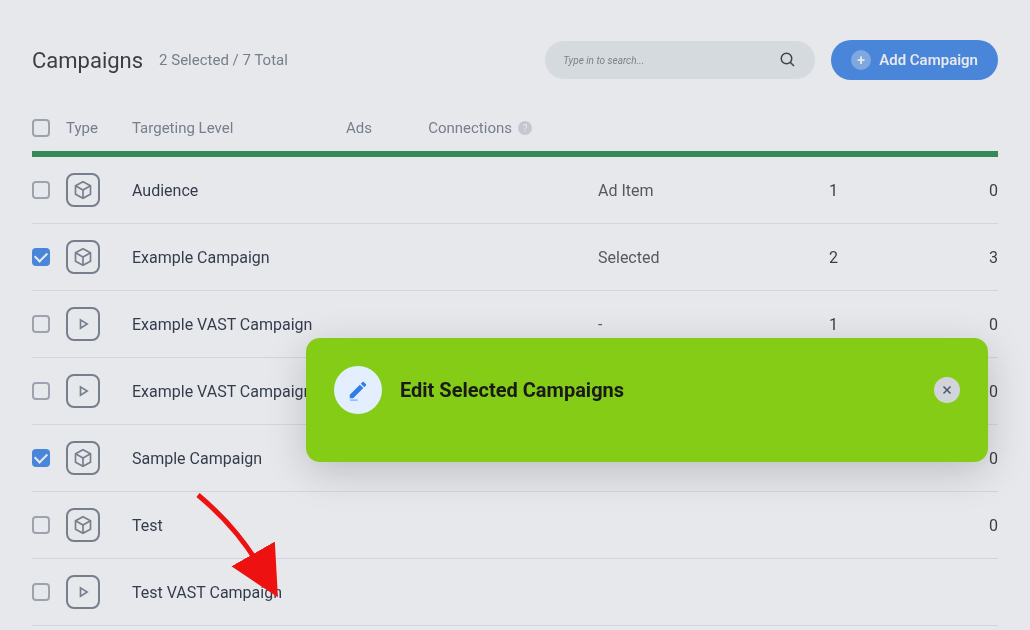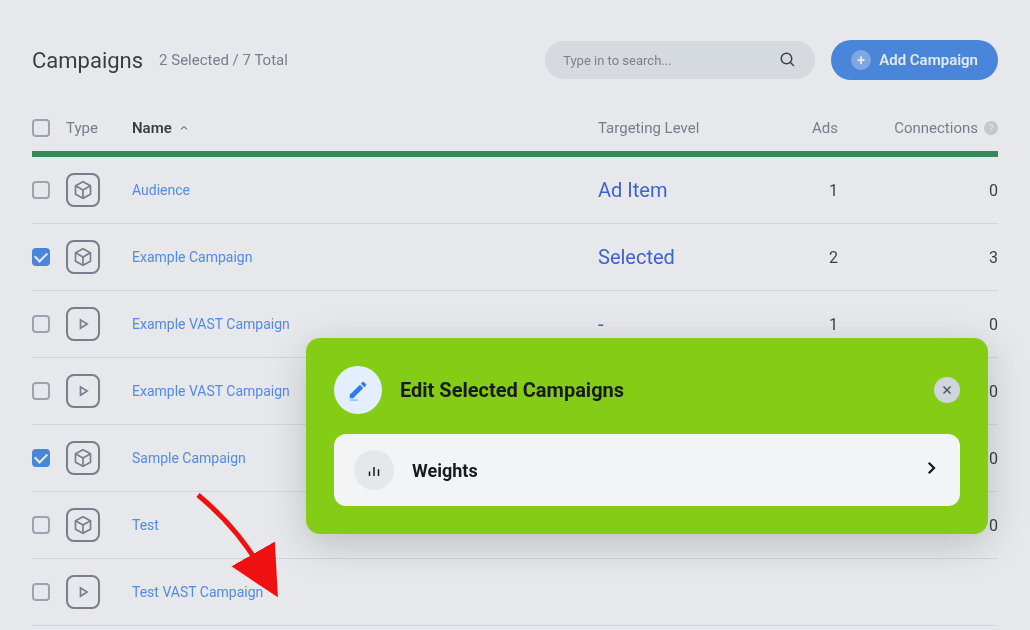--- a/index.html
+++ b/index.html
@@ -6,21 +6,21 @@
   body { width: 1030px; height: 630px; background: #fff; position: relative; overflow: hidden; color: #1a1a1a; }
 
   .page { padding: 0 32px; position: relative; height: 100%; }
 
   
   .header { display: flex; align-items: center; gap: 16px; padding-top: 40px; padding-bottom: 20px; }
   .title { font-size: 22px; font-weight: 400; }
   .subtitle { font-size: 15px; color: #6b7280; }
   .header-spacer { flex: 1; }
   .search { display: flex; align-items: center; gap: 8px; background: #e9ecef; border-radius: 22px; padding: 10px 18px; width: 270px; }
-  .search input { border: none; background: transparent; outline: none; font-size: 13px; color: #6b7280; flex: 1; }
+  .search input { border: none; background: transparent; outline: none; font-size: 10px; font-style: italic; color: #6b7280; flex: 1; }
   .search svg { width: 18px; height: 18px; stroke: #222; stroke-width: 2; fill: none; }
   .add-btn { display: flex; align-items: center; gap: 8px; background: #2e7de9; color: #fff; border: none; border-radius: 22px; padding: 10px 20px; font-weight: 600; font-size: 15px; cursor: pointer; }
   .add-btn .plus-circle { width: 20px; height: 20px; border-radius: 50%; background: rgba(255,255,255,.35); display: flex; align-items: center; justify-content: center; color:#fff; font-size: 14px; font-weight:700; }
 
   
   .table { width: 100%; }
   .th-row { display: flex; align-items: center; padding: 8px 0 14px; border-bottom: 6px solid #15803d; margin-top: 11px; }
   .col-check { width: 34px; display:flex; align-items:center; }
   .col-type { width: 66px; color: #6b7280; font-size: 15px; }
   .col-name { flex: 1; font-size: 15px; color:#1a1a1a; }
@@ -31,22 +31,22 @@
   .th-row .col-name { color:#6b7280; font-weight:500; }
   .name-head { display:flex; align-items:center; gap:6px; font-weight:600; color:#1a1a1a;}
   .name-head svg{width:12px;height:12px;stroke:#1a1a1a;stroke-width:2;fill:none;}
 
   .row { display: flex; align-items: center; padding: 16px 0; border-bottom: 1px solid #e5e7eb; }
   .cb { width:18px;height:18px;border:2px solid #9ca3af;border-radius:4px;display:inline-flex;align-items:center;justify-content:center;background:#fff;cursor:pointer;}
   .cb.checked { background:#2e7de9;border-color:#2e7de9; }
   .cb.checked::after { content:""; width:6px;height:10px;border:solid #fff;border-width:0 2px 2px 0;transform:rotate(45deg) translate(-1px,-1px);}
   .type-icon { width:34px;height:34px;border:2px solid #6b7280;border-radius:8px;display:flex;align-items:center;justify-content:center;color:#6b7280; }
   .type-icon svg { width:20px;height:20px;stroke:#6b7280;stroke-width:2;fill:none; }
-  .row .col-name { color:#3b82f6; font-size:14px; }
-  .row .col-targeting { color:#1d4ed8; font-size:20px; }
+  .row .col-name { color:#0f172a; font-size:16px; }
+  .row .col-targeting { color:#404040; font-size:16px; }
   .row .col-ads, .row .col-conn { color:#1a1a1a; font-size:16px; }
 
   
   .view-rows { display:flex;align-items:center;gap:10px;color:#4b5563;font-size:15px;padding:18px 0 10px; }
 
   
   .dim { position:absolute; inset:0; background:rgba(156,163,175,0.25); }
 
   
   .modal { position:absolute; left:306px; top:338px; width:682px; background:#84cc16; border-radius:14px; box-shadow:0 10px 40px rgba(0,0,0,.18); padding:28px; }
@@ -86,28 +86,20 @@
       <span>Add Campaign</span>
     </button>
   </div>
 
   <div class="table">
     <div class="th-row">
       <div class="col-check">
           <span class="cb"></span>
         </div>
       <div class="col-type">Type</div>
-      <div class="col-name">
-        <span class="name-head">
-          <span>Name</span>
-          <svg viewBox="0 0 24 24">
-              <polyline points="6 15 12 9 18 15"></polyline>
-            </svg>
-        </span>
-      </div>
       <div class="col-targeting">Targeting Level</div>
       <div class="col-ads">Ads</div>
       <div class="col-conn">
         <span>Connections</span>
         <span class="qmark">?</span>
       </div>
     </div>
 
     <div id="rows">
         <div class="row">
@@ -261,28 +253,13 @@
         </svg>
     </div>
     <div class="modal-title">Edit Selected Campaigns</div>
     <div class="modal-close">
       <svg width="12" height="12" viewBox="0 0 24 24" stroke="#4b5563" stroke-width="3" fill="none">
           <line x1="5" y1="5" x2="19" y2="19"></line>
           <line x1="19" y1="5" x2="5" y2="19"></line>
         </svg>
     </div>
   </div>
-  <div class="modal-item">
-    <div class="circ">
-      <svg viewBox="0 0 24 24">
-          <line x1="6" y1="20" x2="6" y2="14"></line>
-          <line x1="12" y1="20" x2="12" y2="8"></line>
-          <line x1="18" y1="20" x2="18" y2="11"></line>
-        </svg>
-    </div>
-    <div class="lbl">Weights</div>
-    <div class="chev">
-      <svg viewBox="0 0 24 24">
-          <polyline points="9 5 16 12 9 19"></polyline>
-        </svg>
-    </div>
-  </div>
 </div>
 
 </body></html>

